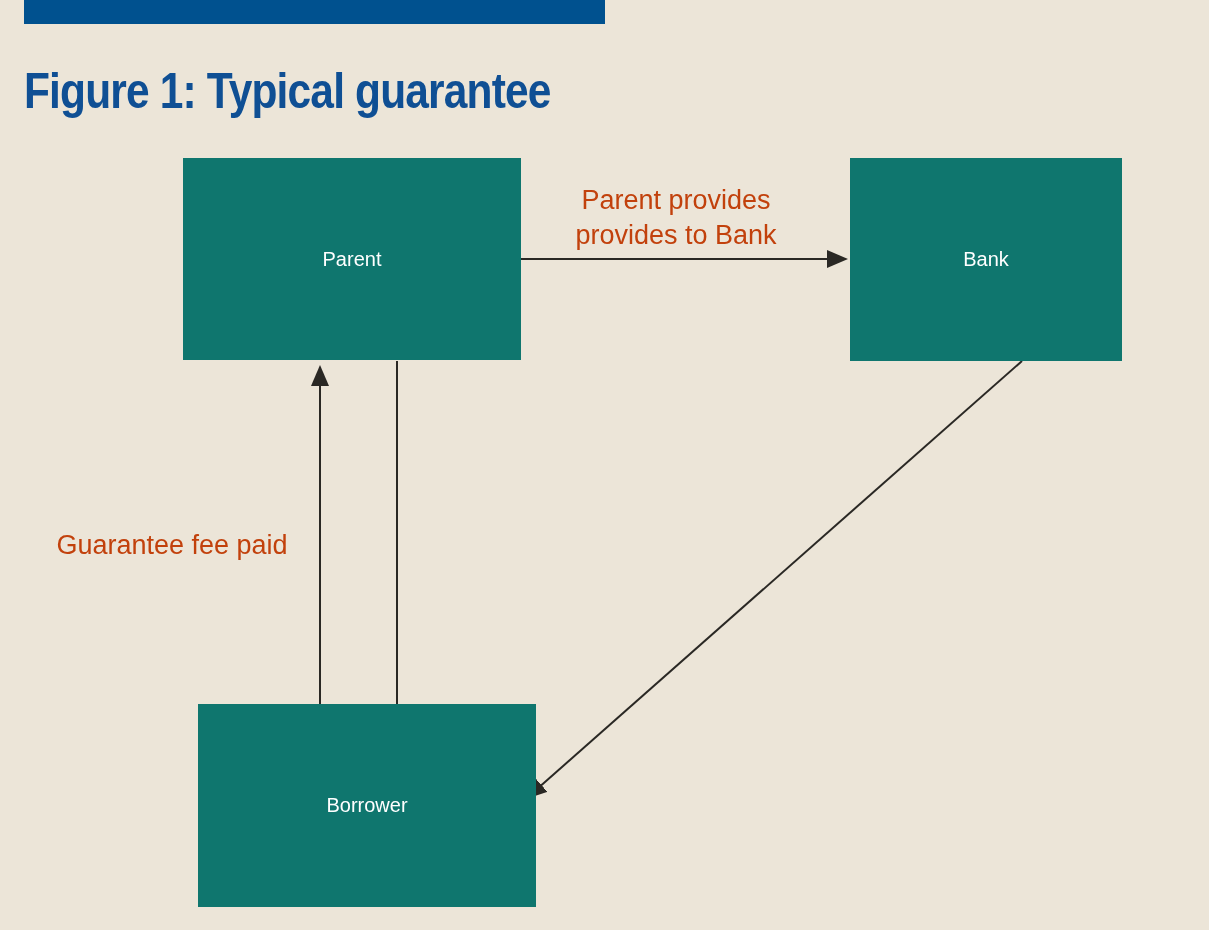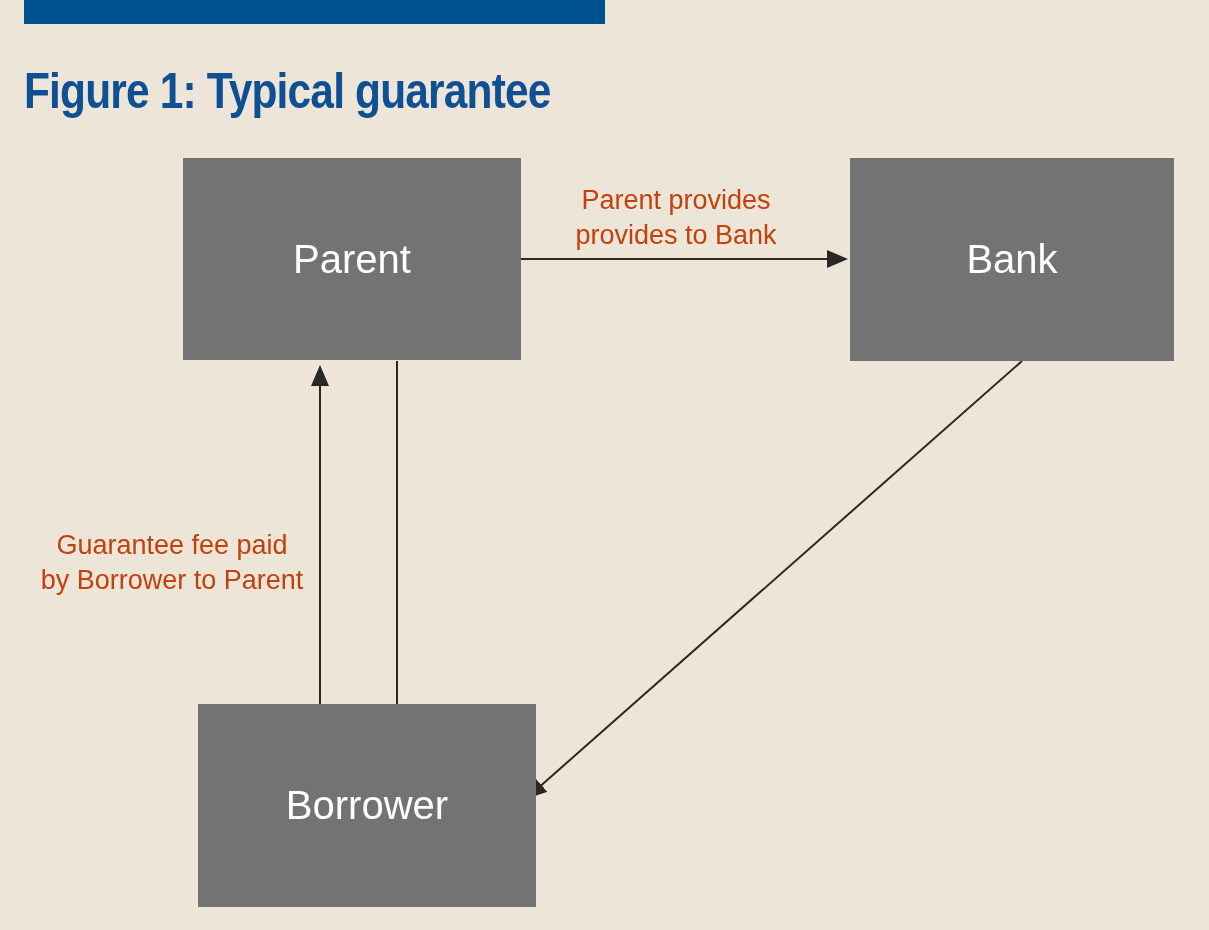--- a/index.html
+++ b/index.html
@@ -46,30 +46,30 @@
     top: 0;
     width: 1209px;
     height: 930px;
   }
   .edges line {
     stroke: #2a2824;
     stroke-width: 2;
   }
   .node {
     position: absolute;
-    background: #737373;
+    background: #0f766e;
     color: #ffffff;
     display: flex;
     align-items: center;
     justify-content: center;
-    font-size: 40px;
+    font-size: 20px;
     text-align: center;
   }
   .node-parent   { left: 183px; top: 158px; width: 338px; height: 202px; }
-  .node-bank     { left: 850px; top: 158px; width: 324px; height: 203px; }
+  .node-bank     { left: 850px; top: 158px; width: 272px; height: 203px; }
   .node-borrower { left: 183px; top: 704px; width: 338px; height: 203px; margin-left: 15px; }
   .edge-label {
     position: absolute;
     text-align: center;
     font-size: 27px;
     line-height: 35px;
     color: #c2410c;
   }
   .label-guarantee { left: 526px; top: 183px; width: 300px; }
   .label-fee       { left: 2px;   top: 528px; width: 340px; }
@@ -108,17 +108,16 @@
     <span>Borrower</span>
   </div>
 
   <div class="edge-label label-guarantee">
     <span>Parent provides</span><br>
     <span>provides to Bank</span>
   </div>
 
   <div class="edge-label label-fee">
     <span>Guarantee fee paid</span><br>
-    <span>by Borrower to Parent</span>
   </div>
 
 
 </div>
 
 </body></html>

